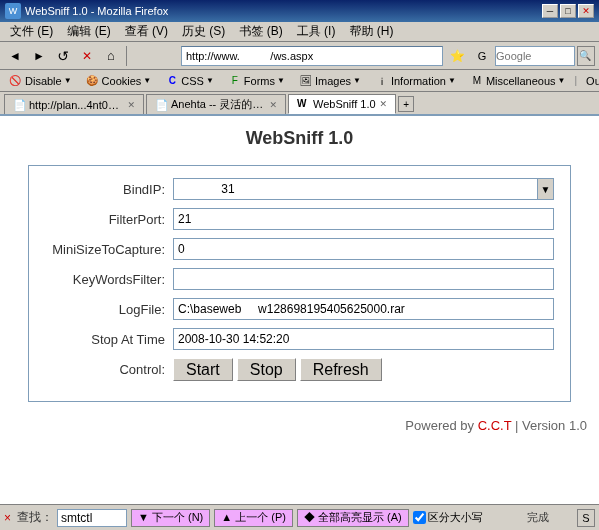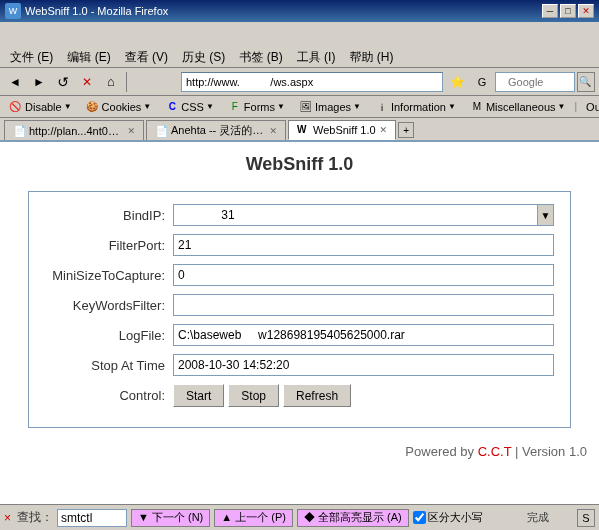--- a/index.html
+++ b/index.html
@@ -60,21 +60,20 @@
 
     
     .menu-bar {
       background: #d4d0c8;
       border-bottom: 1px solid #808080;
       padding: 2px 4px;
       display: flex;
       gap: 2px;
       height: 20px;
       align-items: center;
-      margin-top: 26px;
     }
     .menu-item {
       padding: 1px 6px;
       font-size: 12px;
       cursor: pointer;
       color: #000;
     }
 
     
     .toolbar {
@@ -122,21 +121,21 @@
     }
     .search-box {
       display: flex;
       align-items: center;
       gap: 2px;
     }
     .search-input-tb {
       width: 80px;
       height: 20px;
       border: 1px solid #7f9db9;
-      padding: 1px 12px;
+      padding: 1px 0;
       font-size: 11px;
     }
     .search-icon-btn {
       width: 18px;
       height: 20px;
       background: #d4d0c8;
       border: 1px solid #808080;
       cursor: pointer;
       display: flex;
       align-items: center;
@@ -307,21 +306,21 @@
       gap: 4px;
     }
     .ctrl-btn {
       padding: 2px 12px;
       height: 23px;
       background: #d4d0c8;
       border: 1px solid #808080;
       border-top: 1px solid #fff;
       border-left: 1px solid #fff;
       cursor: pointer;
-      font-size: 12px;
+      font-size: 16px;
     }
 
     .status-text {
       color: #008080;
       font-size: 13px;
     }
 
     .powered-by {
       text-align: right;
       font-size: 13px;

